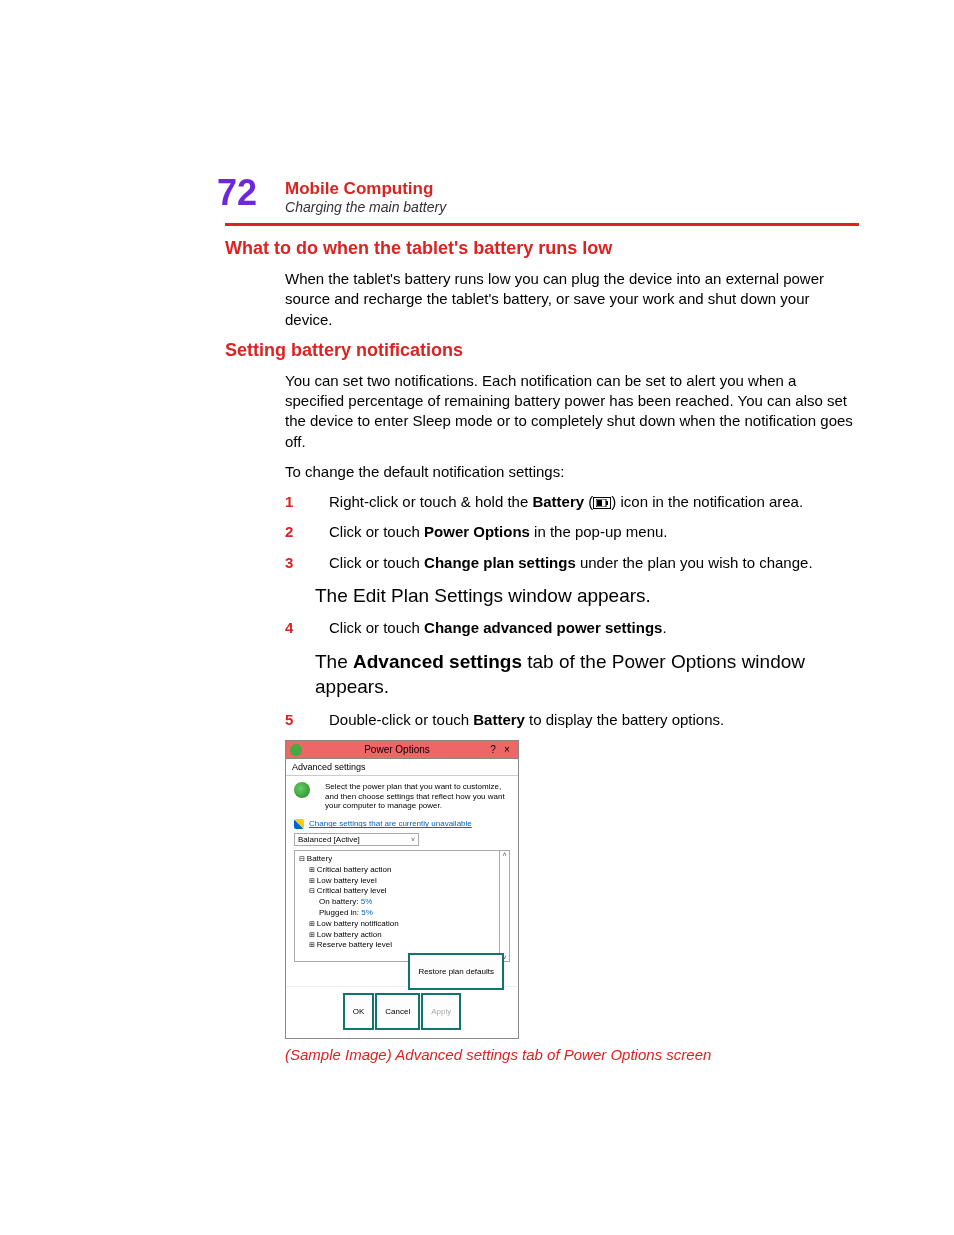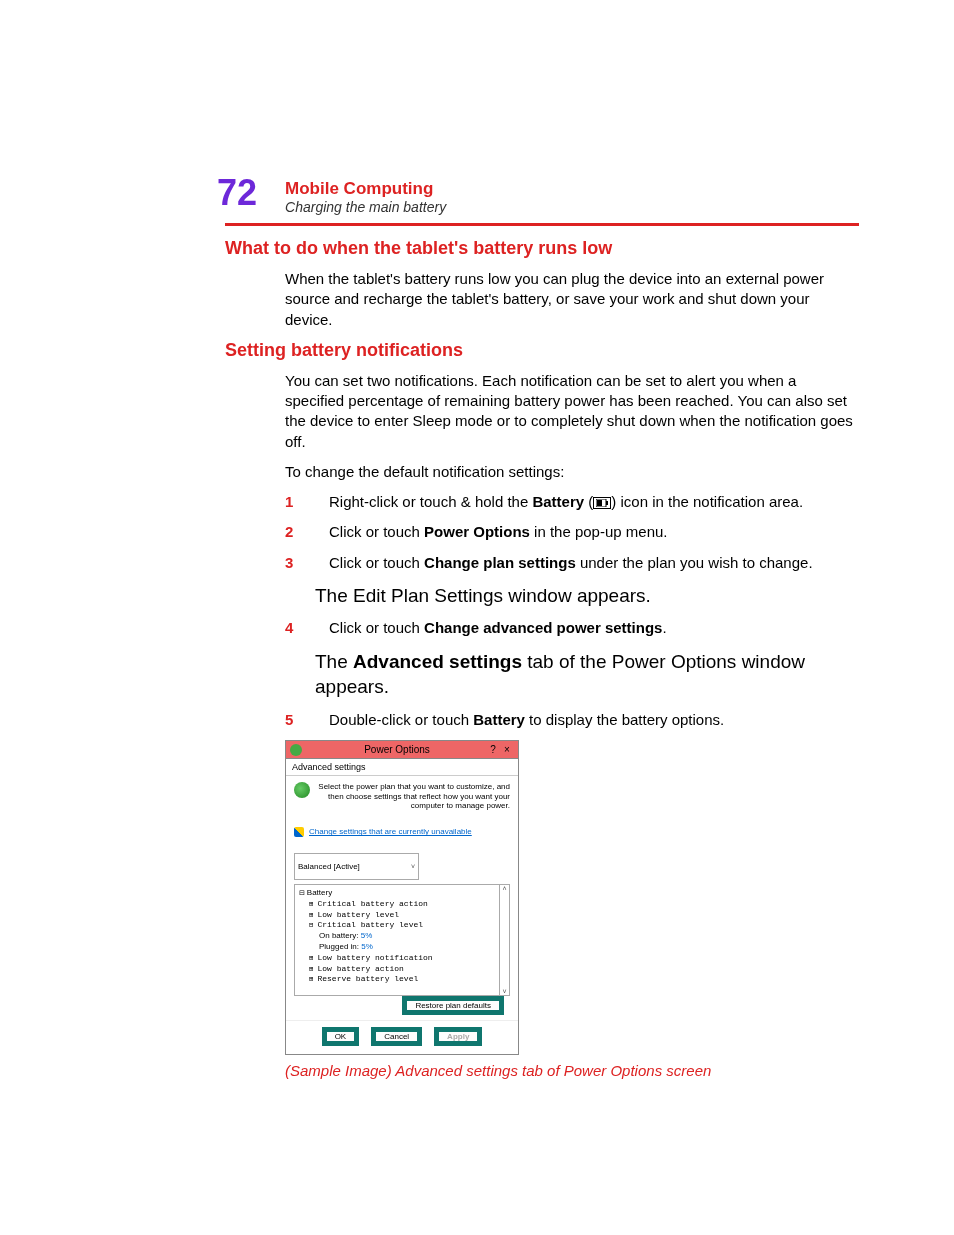--- a/index.html
+++ b/index.html
@@ -120,37 +120,37 @@
     margin-right: 6px; flex-shrink: 0;
   }
   .ss-title { flex: 1; text-align: center; font-size: 10px; }
   .ss-titlebtn { width: 14px; text-align: center; font-size: 10px; }
   .ss-tab {
     border-bottom: 1px solid #ccc;
     padding: 3px 6px;
     background: #fff;
   }
   .ss-body { padding: 6px 8px; }
-  .ss-desc-row { display: flex; gap: 5px; margin-bottom: 16px; text-align: right; }
+  .ss-desc-row { display: flex; gap: 15px; margin-bottom: 8px; }
   .ss-plan-icon {
     width: 16px; height: 16px; flex-shrink: 0;
     background: radial-gradient(circle at 40% 40%, #6c6, #282);
     border-radius: 50%;
   }
   .ss-desc { font-size: 8px; line-height: 1.2; }
-  .ss-link-row { display: flex; gap: 5px; align-items: center; margin-bottom: 16px; }
+  .ss-link-row { display: flex; gap: 5px; align-items: center; margin-bottom: 4px; }
   .ss-shield {
     width: 10px; height: 10px; flex-shrink: 0;
     background: linear-gradient(45deg, #06c 50%, #fc0 50%);
     border-radius: 2px;
   }
   .ss-link { color: #06c; text-decoration: underline; font-size: 8px; }
   .ss-select {
     border: 1px solid #aaa;
-    padding: 8px 3px;
+    padding: 1px 3px;
     display: flex; justify-content: space-between; align-items: center;
     width: 125px; font-size: 8px; margin-bottom: 4px;
   }
   .ss-select .chev { font-size: 7px; color: #555; }
   .ss-tree-wrap { display: flex; }
   .ss-tree {
     border: 1px solid #aaa;
     padding: 3px 4px;
     height: 112px;
     flex: 1;
@@ -159,44 +159,44 @@
   }
   .ss-scrollbar {
     width: 10px;
     border: 1px solid #aaa;
     border-left: none;
     display: flex; flex-direction: column; justify-content: space-between;
     align-items: center;
     font-size: 7px; color: #555;
   }
   .ss-tree .l0 { color: #000; }
-  .ss-tree .l1 { padding-left: 10px; font-family: Liberation Mono, monospace; }
+  .ss-tree .l1 { padding-left: 10px; }
   .ss-tree .l2 { padding-left: 20px; }
   .ss-tree .boxed::before {
     content: "⊞ ";
     font-size: 7px;
   }
   .ss-tree .open::before {
     content: "⊟ ";
     font-size: 7px;
   }
   .ss-tree .val { color: #06c; }
   .ss-footer-row1 { text-align: right; padding: 4px 6px; }
   .ss-footer-row2 {
-    display: flex; justify-content: center; gap: 12px;
+    display: flex; justify-content: center; gap: 1px;
     padding: 6px 6px 8px;
     border-top: 1px solid #eee;
   }
   .ss-btn {
-    border: 5px solid #0f766e;
-    padding: 0 8px;
+    border: 2px solid #0f766e;
+    padding: 12px 8px;
     font-size: 8px;
     background: #fdfdfd;
   }
-  .ss-btn.disabled { color: #aaa; font-weight: bold; }
+  .ss-btn.disabled { color: #aaa; }
 </style>
 </head>
 <body>
 
 <div class="page">
   <div class="header-row">
     <div class="page-number">72</div>
     <div class="chapter-block">
       <div class="chapter-title">Mobile Computing</div>
       <div class="chapter-subtitle">Charging the main battery</div>

